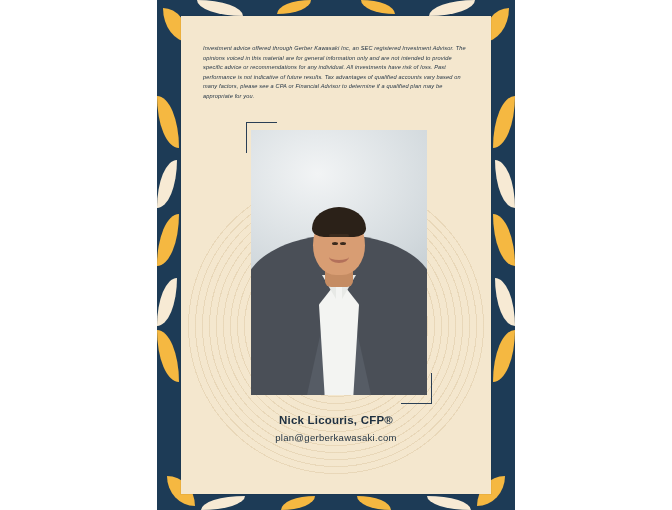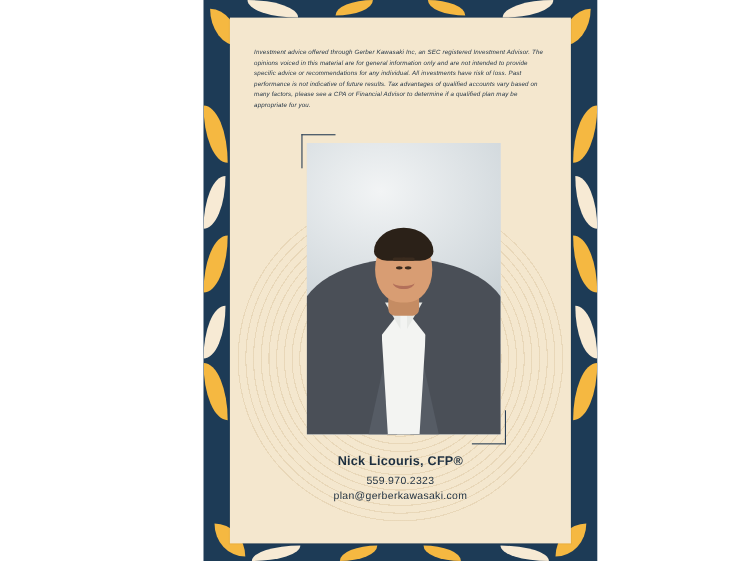--- a/index.html
+++ b/index.html
@@ -21,21 +21,20 @@
   }
   
   #flyer {
     position: absolute;
     left: 157px;
     top: 0px;
     width: 358px;
     height: 510px;
     background: #1d3b56;
     overflow: hidden;
-    margin-left: 28px;
   }
   
   .petal {
     position: absolute;
     background: #f5b841;
     pointer-events: none;
   }
   .petal.tl { border-radius: 0 100% 0 100%; }
   .petal.tr { border-radius: 100% 0 100% 0; }
   .cream-block {
@@ -290,19 +289,18 @@
           <div class="ph-brow-l"></div>
           <div class="ph-brow-r"></div>
           <div class="ph-eye-l"></div>
           <div class="ph-eye-r"></div>
           <div class="ph-smile"></div>
         </div>
       </div>
 
       <div id="contact">
         <div id="contact-name">Nick Licouris, CFP®</div>
-        <div id="contact-phone">559.970.2323</div>
         <div id="contact-email">plan@gerberkawasaki.com</div>
       </div>
 
     </div>
   </div>
 </div>
 
 </body></html>

